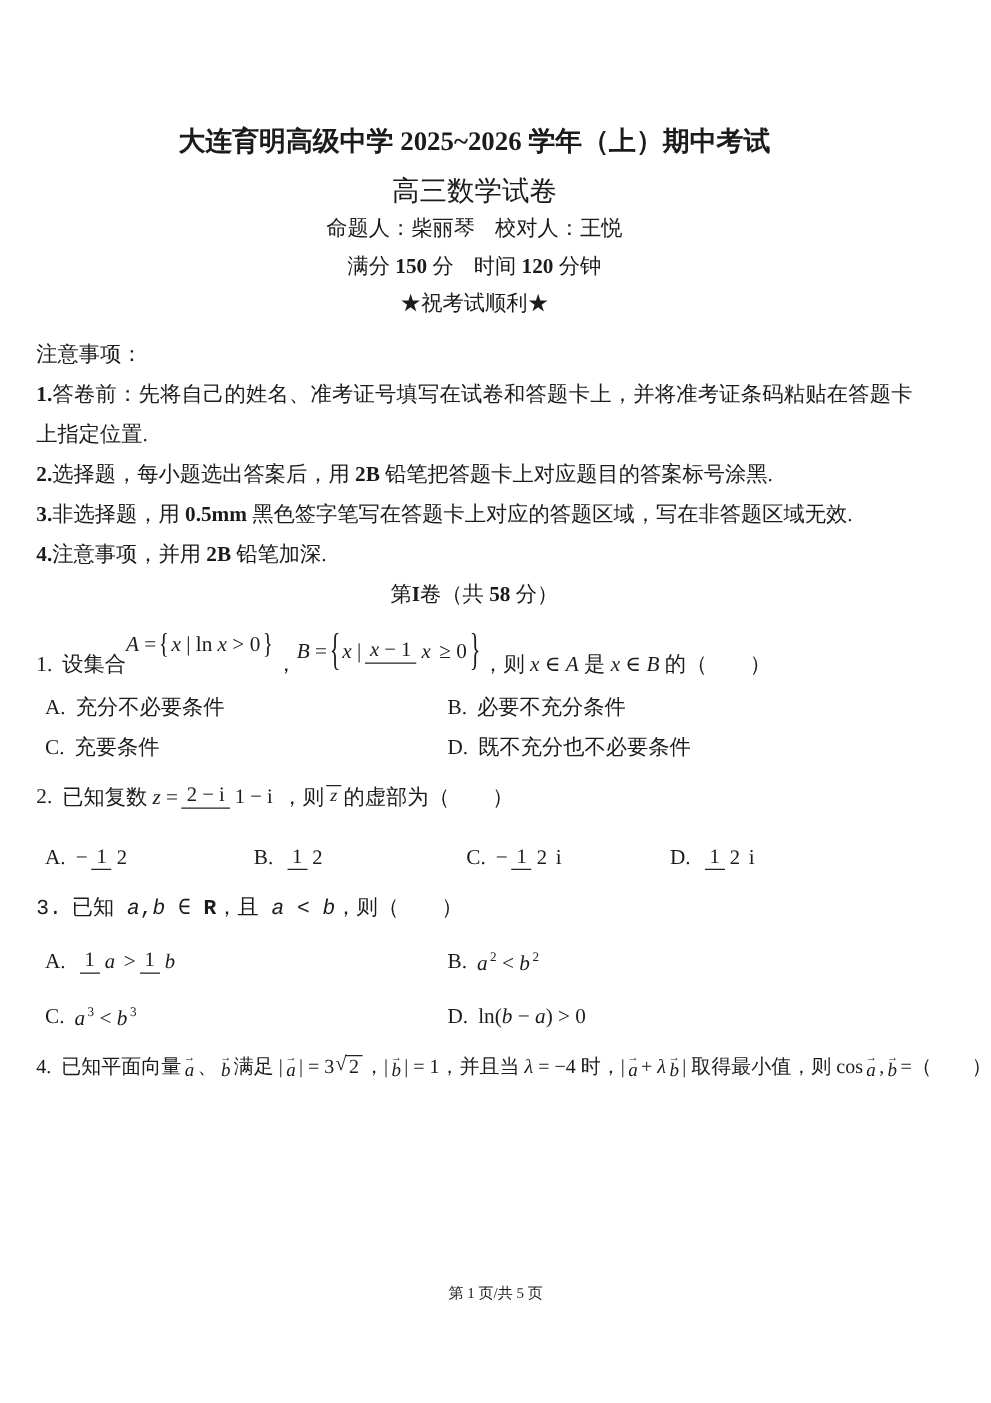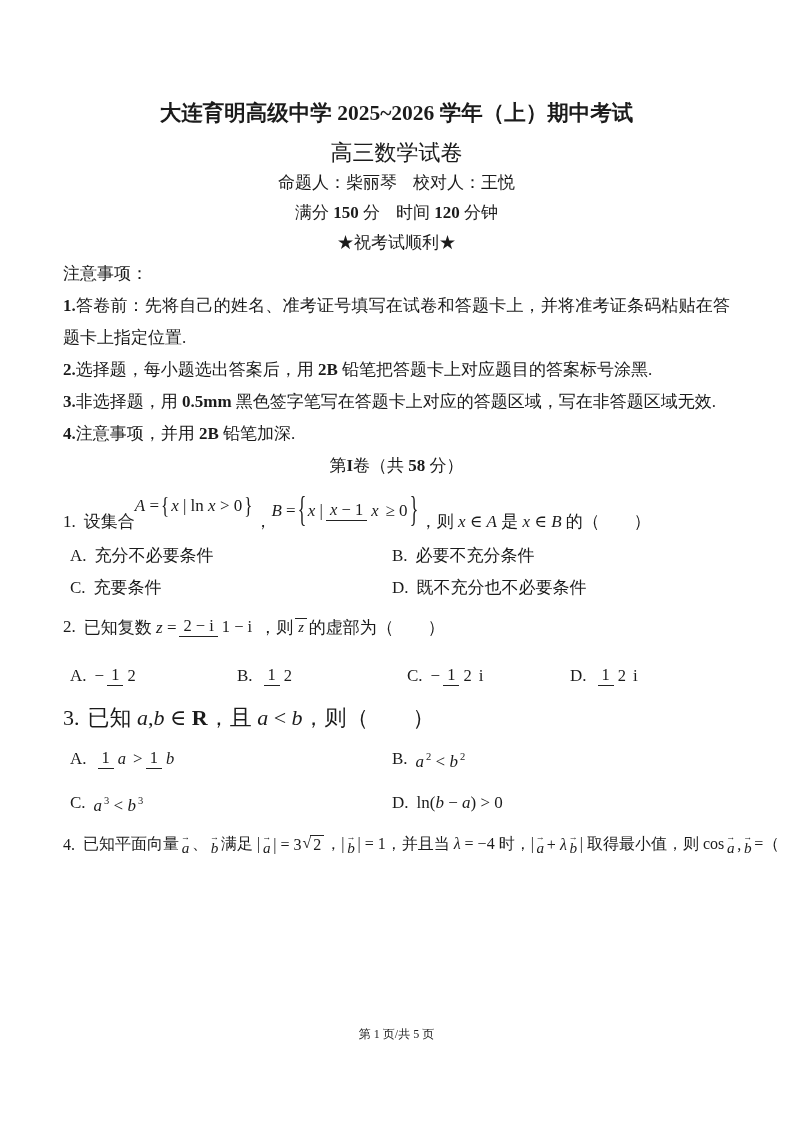--- a/index.html
+++ b/index.html
@@ -6,35 +6,35 @@
   html,body { background:#ffffff; }
   body {
     font-family:"Liberation Serif","DejaVu Serif",serif;
     color:#1b1b1b;
   }
   .page {
     position:relative;
     width:793px; height:1122px;
     margin:0 auto;
     background:#ffffff;
-    padding:98px 63px 0 63px;
+    padding:98px 63px 0 29px;
     overflow:hidden;
   }
   .b, .rb { font-weight:bold; }
   .ri { font-style:italic; }
   sup { font-size:0.62em; margin-left:2px; }
 
   .title { font-size:21.5px; line-height:30px; text-align:center; font-weight:bold; }
   .subtitle { font-size:22px; line-height:30px; text-align:center; margin-top:10px; }
   .meta { font-size:17px; line-height:30px; display:flex; justify-content:center; gap:16px; }
   .meta:first-of-type { margin-top:6px; }
   .wish { font-size:17px; line-height:30px; text-align:center; }
 
   .para { font-size:17px; line-height:32px; text-align:justify; }
-  .nheading { }
+  .nheading { margin-top:10px; }
   .center { text-align:center; }
 
   .qnum { margin-right:8px; }
   .olabel { margin-right:8px; }
 
   
   .frac { display:inline-flex; flex-direction:row; align-items:center; vertical-align:middle; margin:0 3px; line-height:1.12; font-size:0.97em; }
   .frac .num { padding:0 4px 1px 4px; border-bottom:1.3px solid #222; }
   .frac .den { padding:1px 4px 0 4px; }
 
@@ -66,21 +66,21 @@
   .optrow2.tall { height:50px; }
   .optrow2.tall .cell { align-items:center; }
 
   .q2row { min-height:46px; display:flex; align-items:center; font-size:17px; white-space:nowrap; }
   .optrow4 { height:52px; display:flex; align-items:center; font-size:17px; }
   .optrow4 .cell { display:inline-flex; align-items:center; }
   .optrow4 .cell:nth-child(1) { margin-left:7px; width:167px; }
   .optrow4 .cell:nth-child(2) { width:170px; }
   .optrow4 .cell:nth-child(3) { width:163px; }
 
-  .q3stem { font-size:22px; line-height:32px; }
+  .q3stem { font-size:17px; line-height:32px;font-family:Liberation Mono, monospace; }
   .optcd { line-height:34px; }
 
   .q4row { height:44px; display:flex; align-items:center; white-space:nowrap; font-size:16px; }
 
   .footer { position:absolute; top:1026px; left:0; width:100%; text-align:center; font-size:12px; }
 </style>
 </head>
 <body>
 
 <div class="page">

